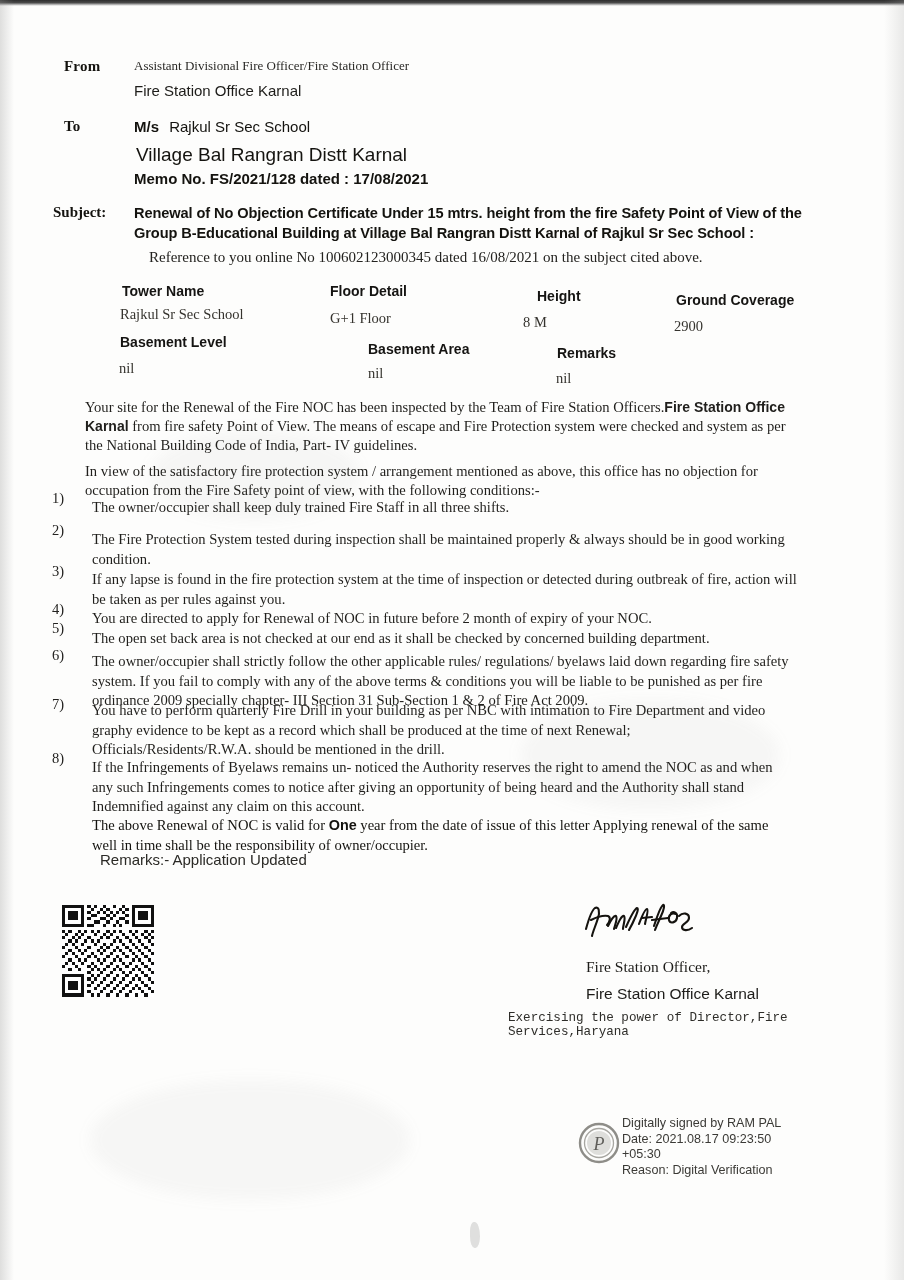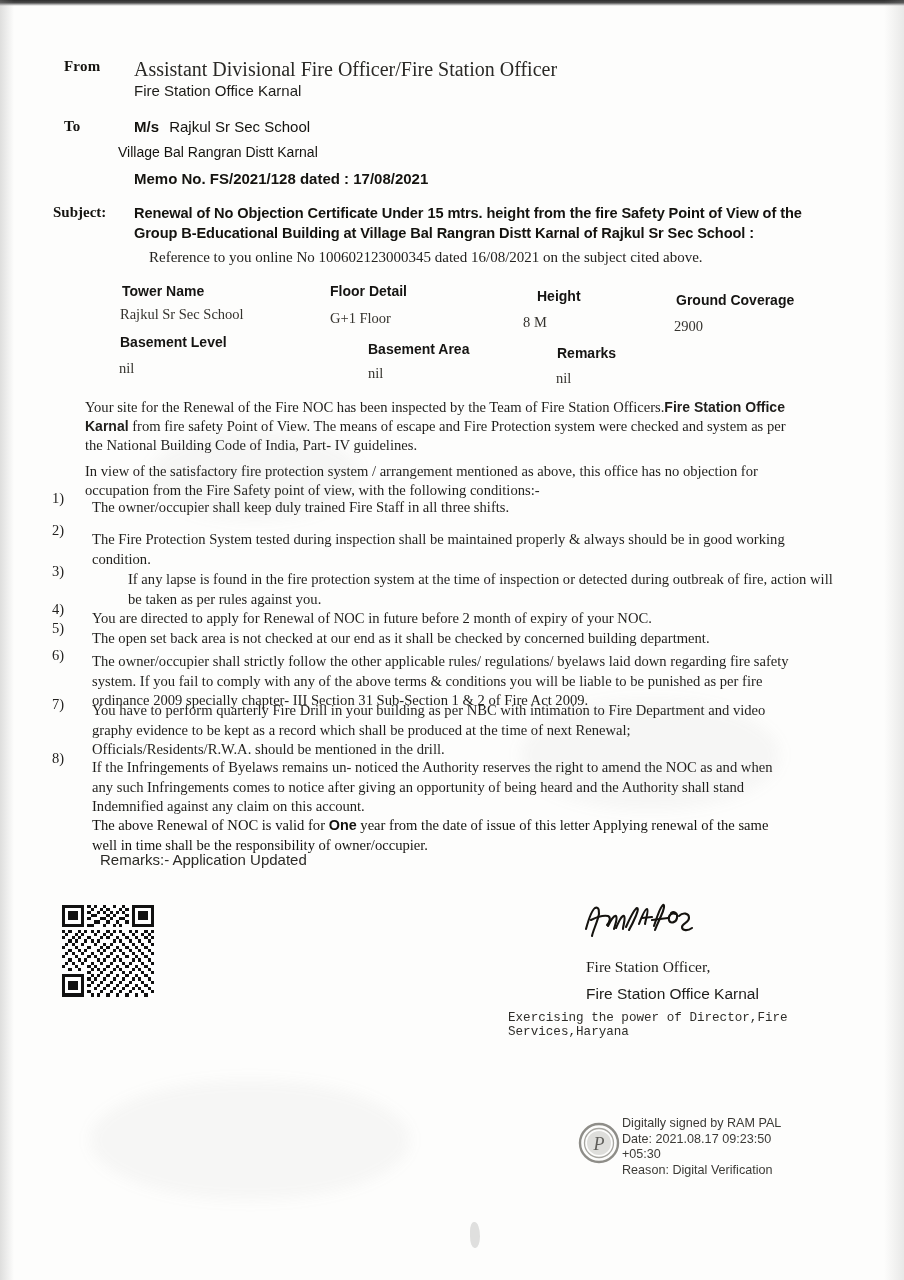--- a/index.html
+++ b/index.html
@@ -45,43 +45,43 @@
 
   
   .lbl-from {
     position: absolute; left: 64px; top: 58px;
     font-size: 15px; font-weight: bold;
     font-family: "Liberation Serif", serif;
     letter-spacing: .2px;
   }
   .from-line1 {
     position: absolute; left: 134px; top: 58px;
-    font-size: 20px; color: #2a2926;
+    font-size: 13px; color: #2a2926;
     font-family: "Liberation Serif", serif;
   }
   .from-line2 {
     position: absolute; left: 134px; top: 82px;
     font-size: 15px;
     font-family: "Liberation Sans", sans-serif;
     color: #1d1c19;
   }
   .lbl-to {
     position: absolute; left: 64px; top: 118px;
     font-size: 15px; font-weight: bold;
     font-family: "Liberation Serif", serif;
   }
   .to-line1 {
     position: absolute; left: 134px; top: 118px;
     font-size: 15px;
     font-family: "Liberation Sans", sans-serif;
   }
   .to-line1 b { font-weight: bold; }
   .to-line2 {
-    position: absolute; left: 118px; top: 144px;
-    font-size: 14px;
+    position: absolute; left: 136px; top: 144px;
+    font-size: 19px;
     font-family: "Liberation Sans", sans-serif;
   }
   .to-line3 {
     position: absolute; left: 134px; top: 170px;
     font-size: 15px; font-weight: bold;
     font-family: "Liberation Sans", sans-serif;
   }
 
   .lbl-subject {
     position: absolute; left: 53px; top: 204px;
@@ -288,21 +288,21 @@
   <div class="para" style="left:85px;top:462px;width:700px;">In view of the satisfactory fire protection system / arrangement mentioned as above, this office has no objection for occupation from the Fire Safety point of view, with the following conditions:-</div>
 
   <div>
     <div class="cond-num" style="top:490px;left:52px;">1)</div>
     <div class="cond-body" style="top:498px;">The owner/occupier shall keep duly trained Fire Staff in all three shifts.</div>
 
     <div class="cond-num" style="top:522px;left:52px;">2)</div>
     <div class="cond-body" style="top:530px;width:702px;">The Fire Protection System tested during inspection shall be maintained properly &amp; always should be in good working condition.</div>
 
     <div class="cond-num" style="top:563px;left:52px;">3)</div>
-    <div class="cond-body" style="top:570px;width:710px;margin-left:36px;">If any lapse is found in the fire protection system at the time of inspection or detected during outbreak of fire, action will be taken as per rules against you.</div>
+    <div class="cond-body" style="top:570px;width:710px;">If any lapse is found in the fire protection system at the time of inspection or detected during outbreak of fire, action will be taken as per rules against you.</div>
 
     <div class="cond-num" style="top:601px;left:52px;">4)</div>
     <div class="cond-body" style="top:609px;">You are directed to apply for Renewal of NOC in future before 2 month of expiry of your NOC.</div>
 
     <div class="cond-num" style="top:620px;left:52px;">5)</div>
     <div class="cond-body" style="top:629px;">The open set back area is not checked at our end as it shall be checked by concerned building department.</div>
 
     <div class="cond-num" style="top:647px;left:52px;">6)</div>
     <div class="cond-body" style="top:652px;width:708px;">The owner/occupier shall strictly follow the other applicable rules/ regulations/ byelaws laid down regarding fire safety system. If you fail to comply with any of the above terms &amp; conditions you will be liable to be punished as per fire ordinance 2009 specially chapter- III Section 31 Sub-Section 1 &amp; 2 of Fire Act 2009.</div>
 

